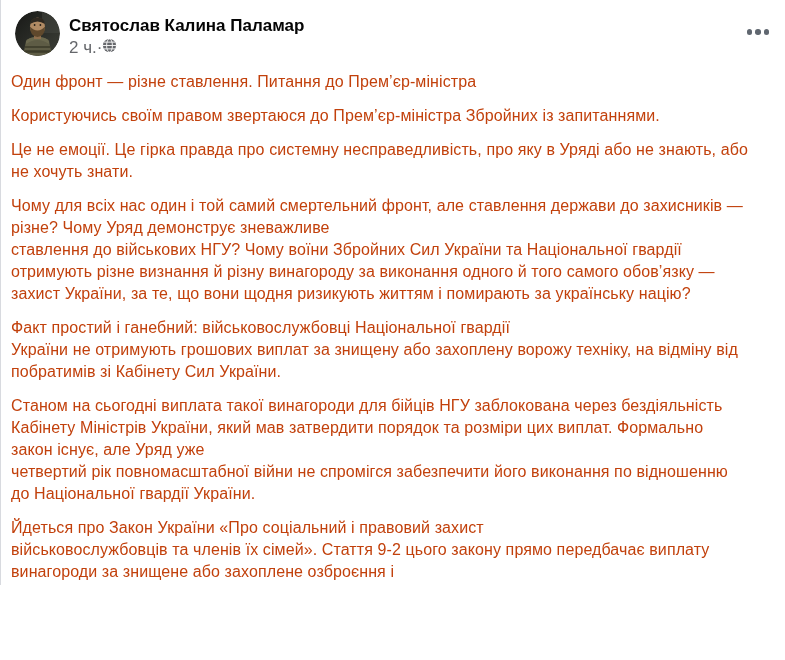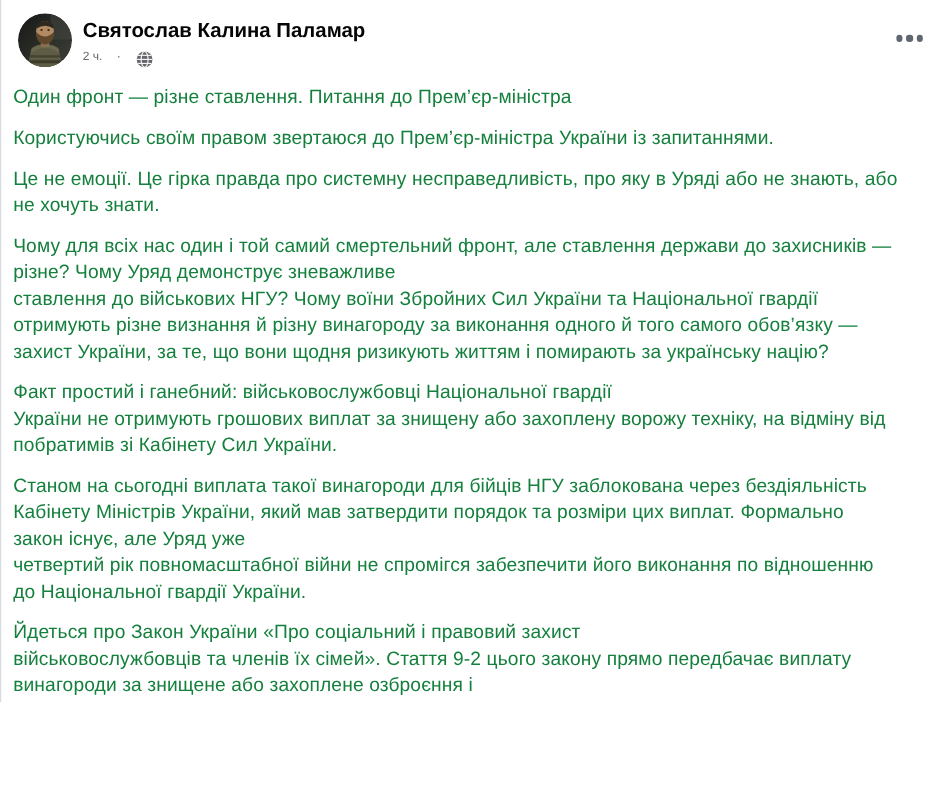--- a/index.html
+++ b/index.html
@@ -40,24 +40,24 @@
   }
   .author-name {
     font-size: 17px;
     font-weight: 700;
     line-height: 21px;
     color: #050505;
     cursor: pointer;
   }
   .post-meta {
     display: flex;
-    align-items: flex-end;
-    gap: 12px;
+    align-items: flex-start;
+    gap: 0;
     margin-top: 2px;
-    font-size: 10px;
+    font-size: 17px;
     line-height: 19px;
     color: #65676b;
   }
   .post-meta .timestamp { cursor: pointer; }
   .globe-wrap { display: inline-flex; align-items: center; }
   .globe-wrap svg { display: block; }
   .menu-btn {
     position: absolute;
     right: 16px;
     top: 20px;
@@ -77,21 +77,21 @@
     border-radius: 50%;
     background: #606770;
   }
   
   .post-body {
     padding: 13px 8px 0 10px;
   }
   .post-paragraph {
     font-size: 16px;
     line-height: 22px;
-    color: #15803d;
+    color: #c2410c;
     white-space: pre-line;
     margin: 0 0 12px 0;
     letter-spacing: 0.1px;
   }
 </style>
 </head>
 <body>
 
 <div class="page">
 
@@ -147,21 +147,21 @@
 
     <button class="menu-btn" aria-label="menu">
       <span class="dot"></span>
       <span class="dot"></span>
       <span class="dot"></span>
     </button>
   </div>
 
   <div class="post-body">
     <p class="post-paragraph">Один фронт — різне ставлення. Питання до Прем’єр-міністра</p>
-    <p class="post-paragraph">Користуючись своїм правом звертаюся до Прем’єр-міністра України із запитаннями.</p>
+    <p class="post-paragraph">Користуючись своїм правом звертаюся до Прем’єр-міністра Збройних із запитаннями.</p>
     <p class="post-paragraph">Це не емоції. Це гірка правда про системну несправедливість, про яку в Уряді або не знають, або
 не хочуть знати.</p>
     <p class="post-paragraph">Чому для всіх нас один і той самий смертельний фронт, але ставлення держави до захисників —
 різне? Чому Уряд демонструє зневажливе
 ставлення до військових НГУ? Чому воїни Збройних Сил України та Національної гвардії
 отримують різне визнання й різну винагороду за виконання одного й того самого обов’язку —
 захист України, за те, що вони щодня ризикують життям і помирають за українську націю?</p>
     <p class="post-paragraph">Факт простий і ганебний: військовослужбовці Національної гвардії
 України не отримують грошових виплат за знищену або захоплену ворожу техніку, на відміну від
 побратимів зі Кабінету Сил України.</p>

